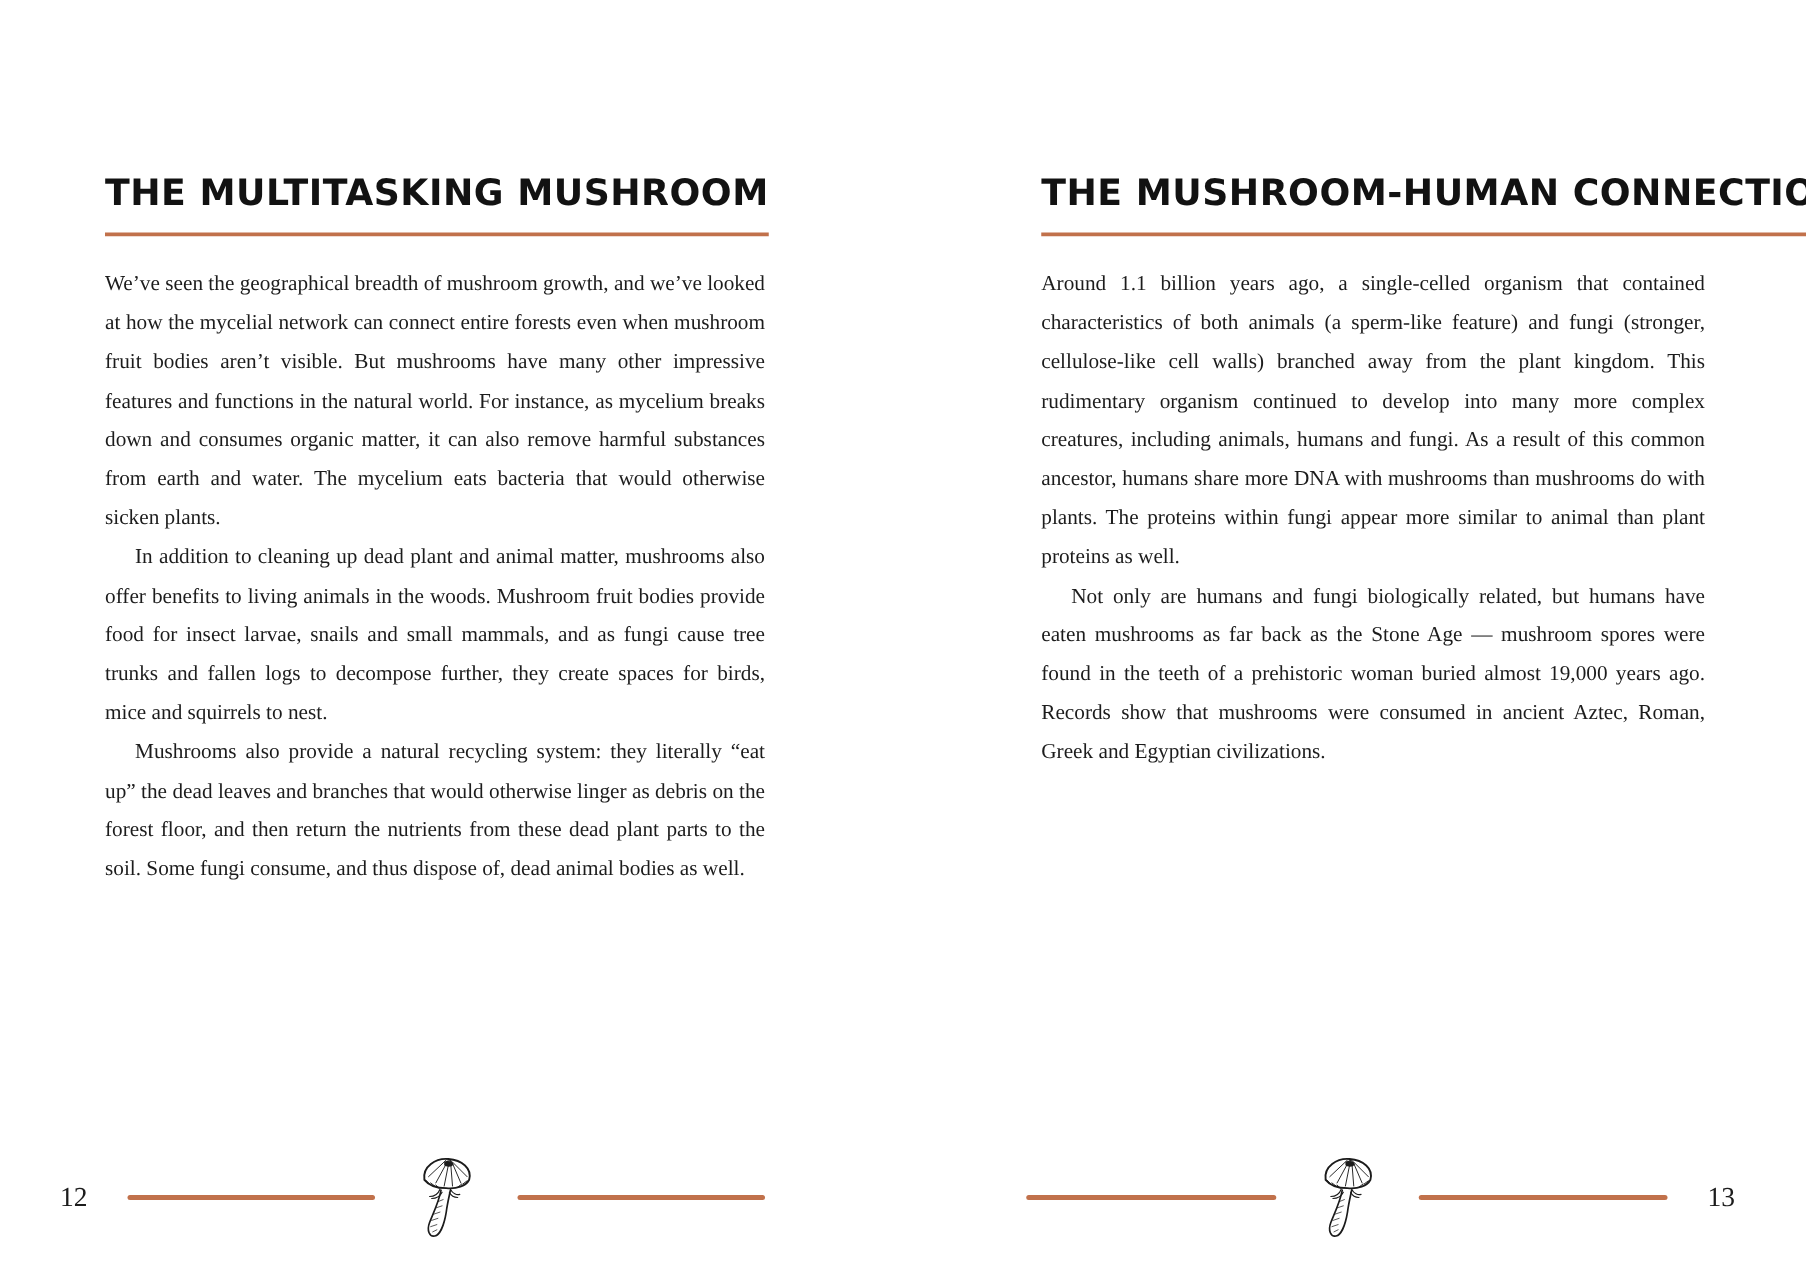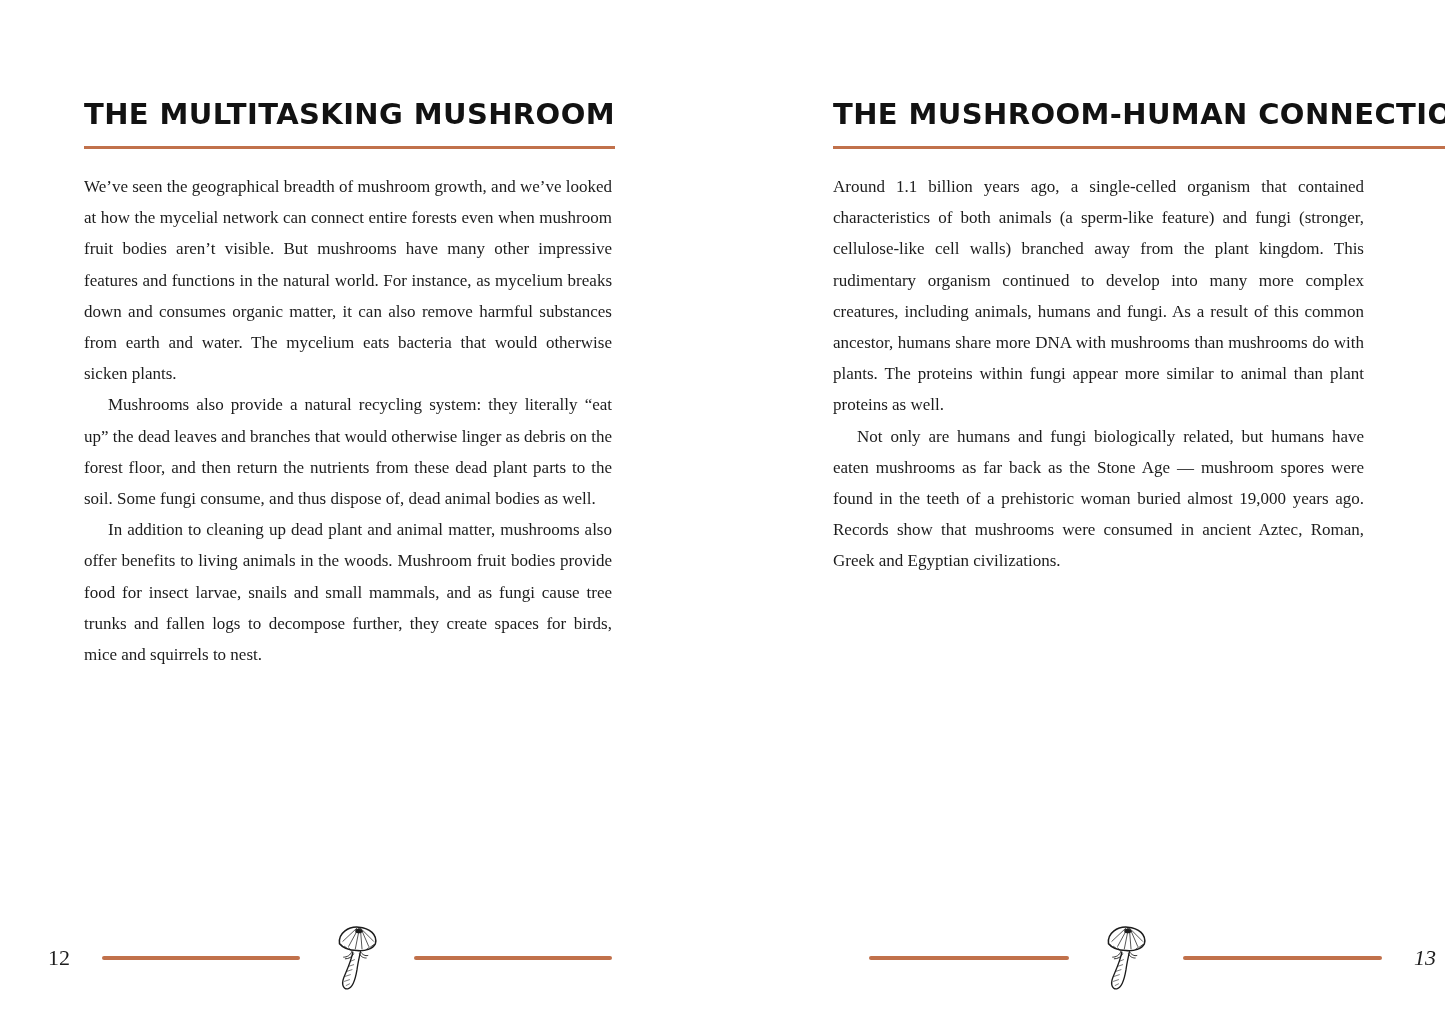--- a/index.html
+++ b/index.html
@@ -12,21 +12,21 @@
     width:1445px;height:1018px;position:relative;
     background:var(--paper);
     font-family:"Liberation Serif", serif;
     color:var(--ink);
     overflow:hidden;
   }
   .page{position:absolute;top:97px;}
   .page-left{left:84px;width:528px;}
   .page-right{left:833px;width:531px;}
 
-  .page-header{display:inline-block;margin-bottom:22px;}
+  .page-header{display:inline-block;margin-bottom:22px;margin-top:40px;}
   .page-heading{
     margin:0;
     font-family:"DejaVu Sans", sans-serif;
     font-weight:800;
     font-size:29px;
     letter-spacing:0.4px;
     color:#121212;
     white-space:nowrap;
   }
   .heading-rule{
@@ -40,43 +40,43 @@
     text-align:justify;
     color:var(--ink);
   }
   .page-body p + p{text-indent:24px;}
 
   .footer{
     position:absolute;top:916px;height:84px;
     display:flex;align-items:center;gap:32px;
   }
   .footer-left{left:48px;width:564px;}
-  .footer-right{left:869px;width:567px;font-style:italic;}
+  .footer-right{left:821px;width:567px;}
   .footer-line{
     flex:1;height:4px;background:var(--accent);border-radius:2px;
   }
   .page-number{
     font-size:22px;color:var(--ink);line-height:1;
   }
   .mushroom{flex:0 0 auto;display:block;}
 </style>
 </head>
 <body>
 
 <div>
 
   <section class="page page-left">
     <header class="page-header">
       <h1 class="page-heading">THE MULTITASKING MUSHROOM</h1>
       <div class="heading-rule"></div>
     </header>
     <div class="page-body">
       <p>We’ve seen the geographical breadth of mushroom growth, and we’ve looked at how the mycelial network can connect entire forests even when mushroom fruit bodies aren’t visible. But mushrooms have many other impressive features and functions in the natural world. For instance, as mycelium breaks down and consumes organic matter, it can also remove harmful substances from earth and water. The mycelium eats bacteria that would otherwise sicken plants.</p>
+      <p>In addition to cleaning up dead plant and animal matter, mushrooms also offer benefits to living animals in the woods. Mushroom fruit bodies provide food for insect larvae, snails and small mammals, and as fungi cause tree trunks and fallen logs to decompose further, they create spaces for birds, mice and squirrels to nest.</p>
       <p>Mushrooms also provide a natural recycling system: they literally “eat up” the dead leaves and branches that would otherwise linger as debris on the forest floor, and then return the nutrients from these dead plant parts to the soil. Some fungi consume, and thus dispose of, dead animal bodies as well.</p>
-      <p>In addition to cleaning up dead plant and animal matter, mushrooms also offer benefits to living animals in the woods. Mushroom fruit bodies provide food for insect larvae, snails and small mammals, and as fungi cause tree trunks and fallen logs to decompose further, they create spaces for birds, mice and squirrels to nest.</p>
     </div>
   </section>
 
   <section class="page page-right">
     <header class="page-header">
       <h1 class="page-heading">THE MUSHROOM-HUMAN CONNECTION</h1>
       <div class="heading-rule"></div>
     </header>
     <div class="page-body">
       <p>Around 1.1 billion years ago, a single-celled organism that contained characteristics of both animals (a sperm-like feature) and fungi (stronger, cellulose-like cell walls) branched away from the plant kingdom. This rudimentary organism continued to develop into many more complex creatures, including animals, humans and fungi. As a result of this common ancestor, humans share more DNA with mushrooms than mushrooms do with plants. The proteins within fungi appear more similar to animal than plant proteins as well.</p>

